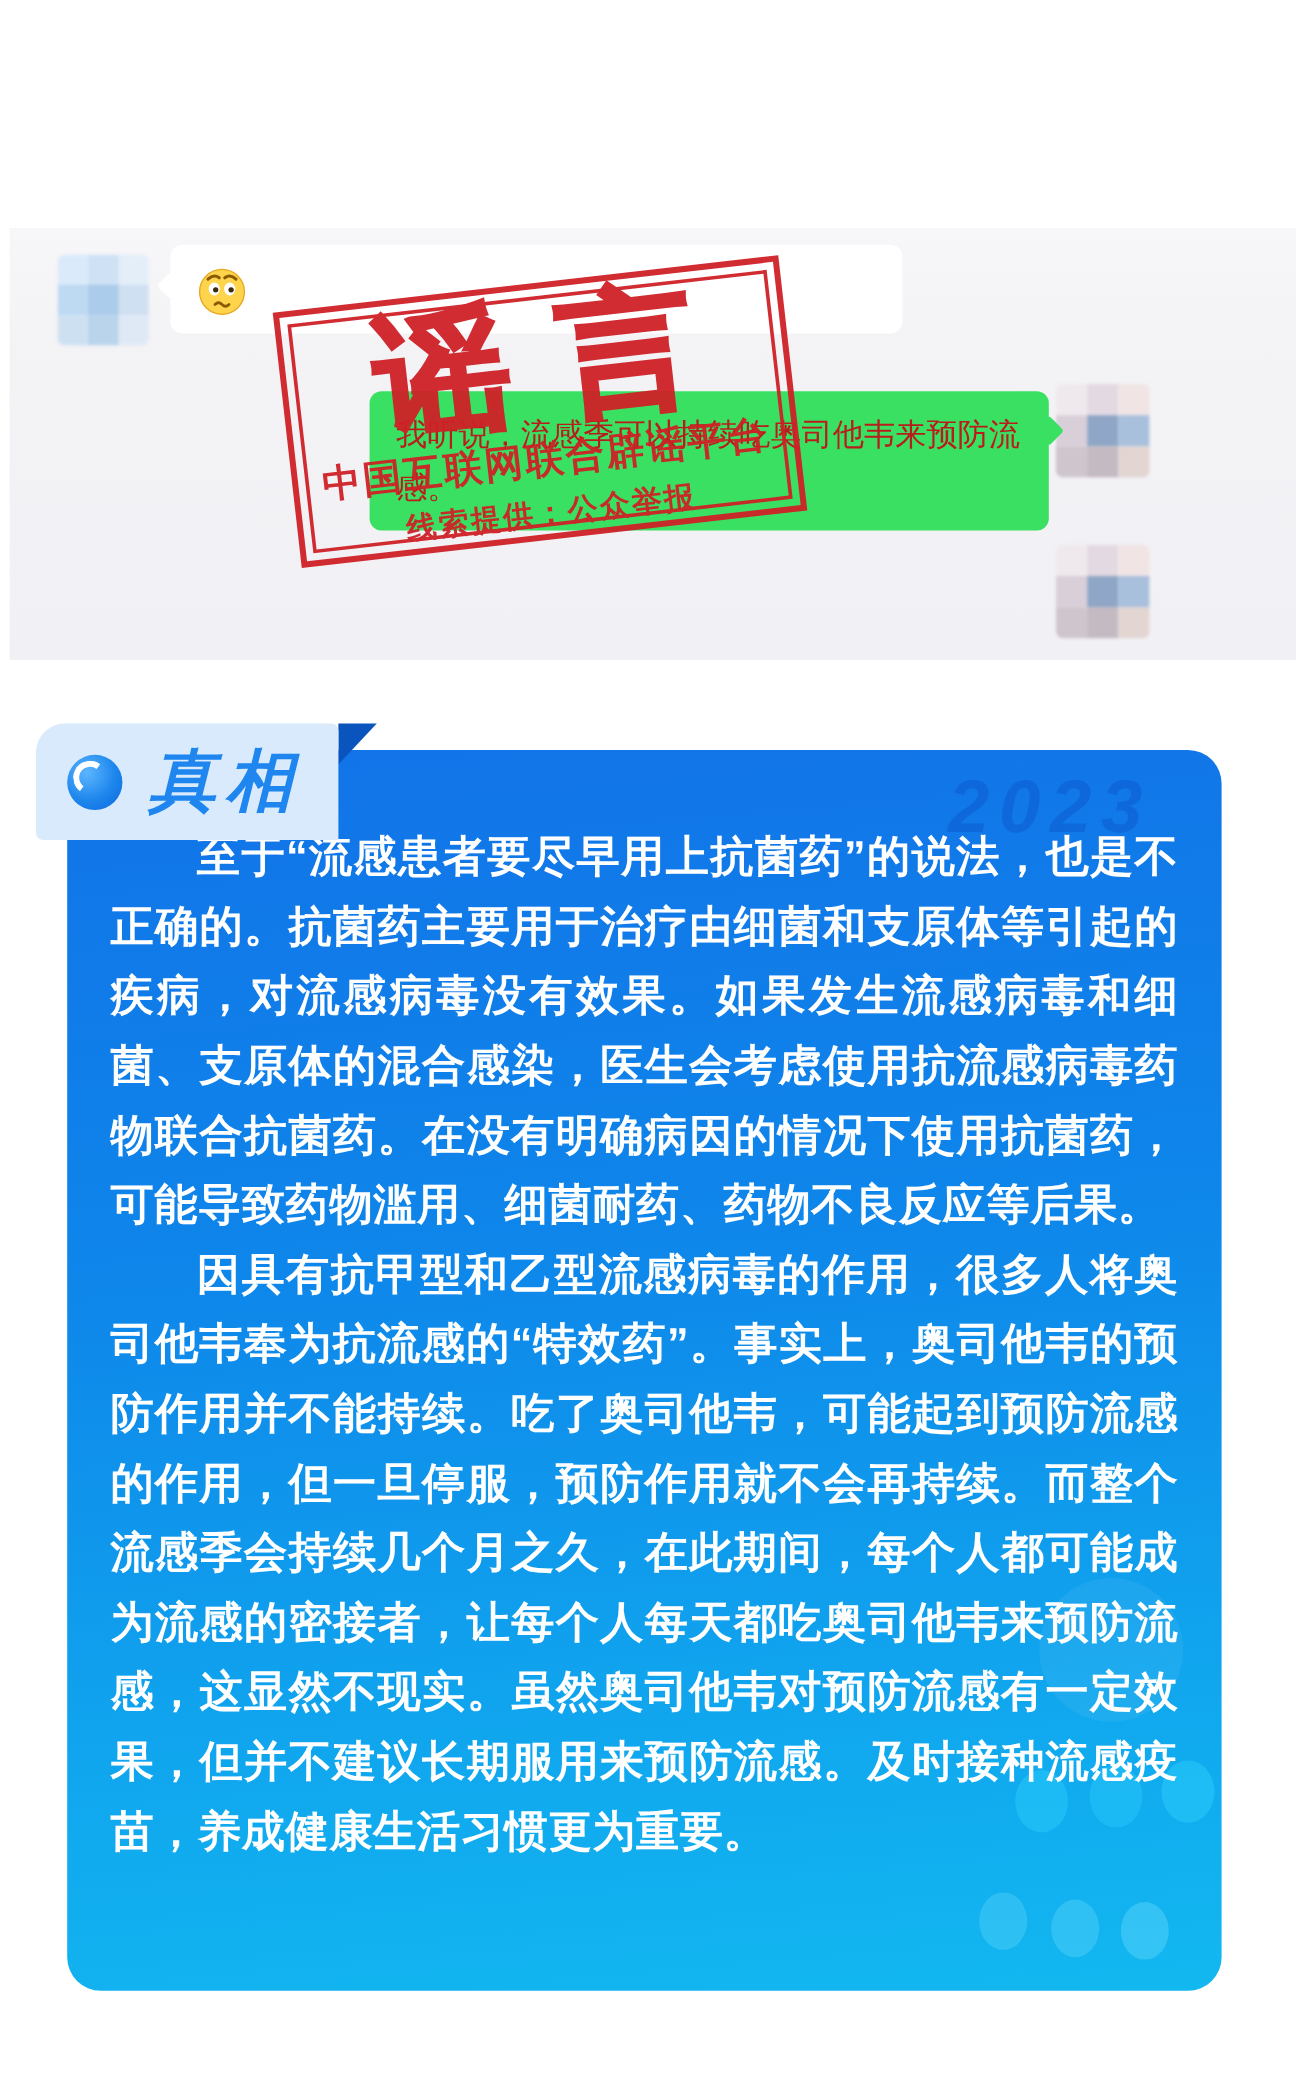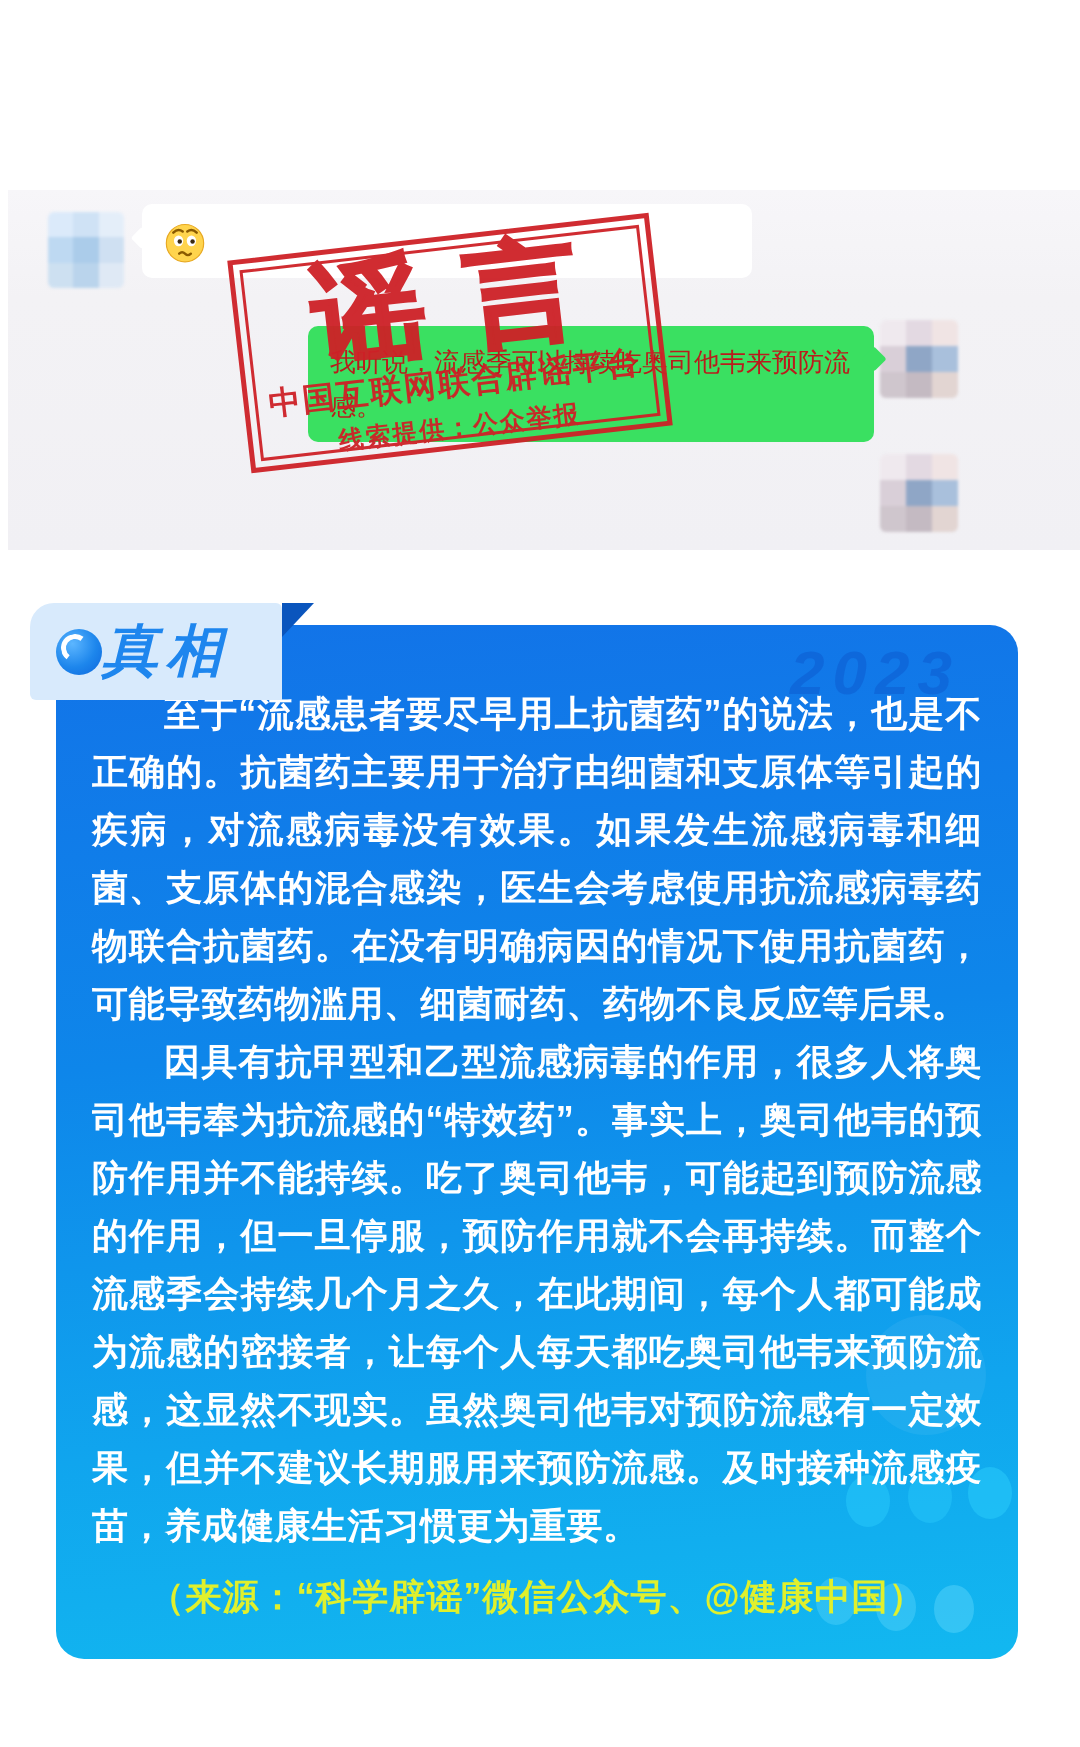--- a/index.html
+++ b/index.html
@@ -60,21 +60,21 @@
     background:#d8eafc;border-radius:24px 6px 0 6px;display:flex;align-items:center;
     padding-left:26px;}
   .tab-fold{position:absolute;left:282px;top:603px;width:0;height:0;z-index:2;
     border-left:32px solid #0a55bd;border-bottom:34px solid transparent;}
   .bulb{width:46px;height:46px;border-radius:50%;position:relative;flex:0 0 auto;
     background:radial-gradient(circle at 36% 32%,#5cb6ff 0%,#1d86ec 55%,#0d66dd 100%);}
   .bulb::before{content:"";position:absolute;left:5px;top:5px;width:18px;height:18px;
     border:5px solid transparent;border-top:5px solid #ffffff;border-left:5px solid #ffffff;
     border-radius:50%;transform:rotate(-8deg);}
   .tab-label{font-size:56px;font-weight:900;font-style:italic;color:#1e86ee;
-    letter-spacing:8px;}
+    letter-spacing:8px;margin-left:22px;}
   .watermark{position:absolute;right:58px;top:12px;font-size:62px;font-weight:900;
     font-style:italic;letter-spacing:8px;color:rgba(9,70,190,0.30);}
   .truth-body{position:absolute;left:36px;right:36px;top:60px;color:#ffffff;}
   .truth-body p{margin:0;font-size:36px;line-height:58px;font-weight:700;
     text-align:justify;text-indent:2em;letter-spacing:0.5px;}
   .source-line{margin-top:18px;text-align:center;font-size:36px;font-weight:800;
     color:#e0f02c;letter-spacing:1px;}
   .dot{position:absolute;border-radius:50%;}
   .d1{width:44px;height:52px;left:790px;top:850px;background:rgba(44,206,252,0.45);}
   .d2{width:44px;height:52px;left:852px;top:846px;background:rgba(44,206,252,0.40);}
@@ -167,17 +167,16 @@
     <span class="dot d3"></span>
     <span class="dot d4"></span>
     <span class="dot d5"></span>
     <span class="dot d6"></span>
 
     <div class="truth-body">
       <div>
           <p>至于“流感患者要尽早用上抗菌药”的说法，也是不正确的。抗菌药主要用于治疗由细菌和支原体等引起的疾病，对流感病毒没有效果。如果发生流感病毒和细菌、支原体的混合感染，医生会考虑使用抗流感病毒药物联合抗菌药。在没有明确病因的情况下使用抗菌药，可能导致药物滥用、细菌耐药、药物不良反应等后果。</p>
           <p>因具有抗甲型和乙型流感病毒的作用，很多人将奥司他韦奉为抗流感的“特效药”。事实上，奥司他韦的预防作用并不能持续。吃了奥司他韦，可能起到预防流感的作用，但一旦停服，预防作用就不会再持续。而整个流感季会持续几个月之久，在此期间，每个人都可能成为流感的密接者，让每个人每天都吃奥司他韦来预防流感，这显然不现实。虽然奥司他韦对预防流感有一定效果，但并不建议长期服用来预防流感。及时接种流感疫苗，养成健康生活习惯更为重要。</p>
         </div>
-      <div class="source-line">（来源：“科学辟谣”微信公众号、@健康中国）</div>
     </div>
   </div>
 
 </div>
 
 </body></html>

